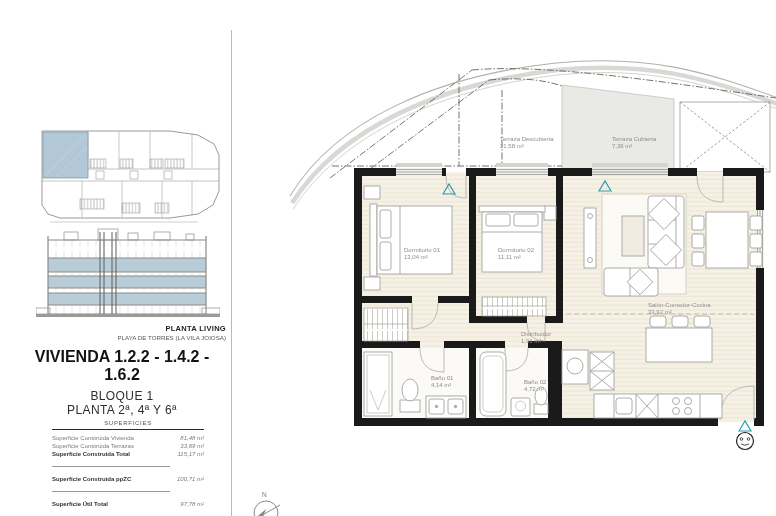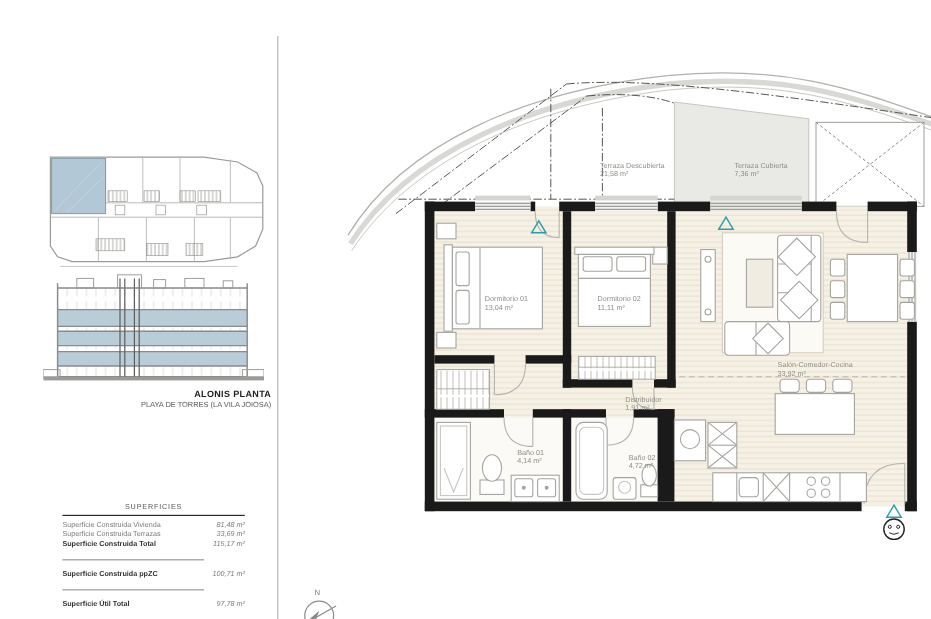--- a/index.html
+++ b/index.html
@@ -109,24 +109,29 @@
       <rect x="92" y="5" width="10" height="7"></rect>
       <rect x="118" y="4" width="16" height="8"></rect>
       <rect x="150" y="6" width="8" height="6"></rect>
       <rect x="0" y="80" width="14" height="6"></rect>
       <rect x="166" y="80" width="18" height="6"></rect>
     </g>
     <rect x="0" y="86" width="184" height="3" fill="#9a9a98"></rect>
   </svg>
 
   <div class="brand">
-    <div class="brand-name">ALONIS PLANTA</div>
+    <div class="brand-name">PLANTA LIVING</div>
     <div class="brand-loc">PLAYA DE TORRES (LA VILA JOIOSA)</div>
   </div>
 
+  <div class="titleblock">
+    <div class="title">VIVIENDA 1.2.2 - 1.4.2 - 1.6.2</div>
+    <div class="block-line">BLOQUE 1</div>
+    <div class="floors-line">PLANTA 2ª, 4ª Y 6ª</div>
+  </div>
 
   <div class="surfaces">
     <div class="surf-header">SUPERFICIES</div>
     <div class="surf-row">
       <span class="lbl">Superficie Construida Vivienda</span>
       <span class="val">81,48 m²</span>
     </div>
     <div class="surf-row">
       <span class="lbl">Superficie Construida Terrazas</span>
       <span class="val">33,69 m²</span>

